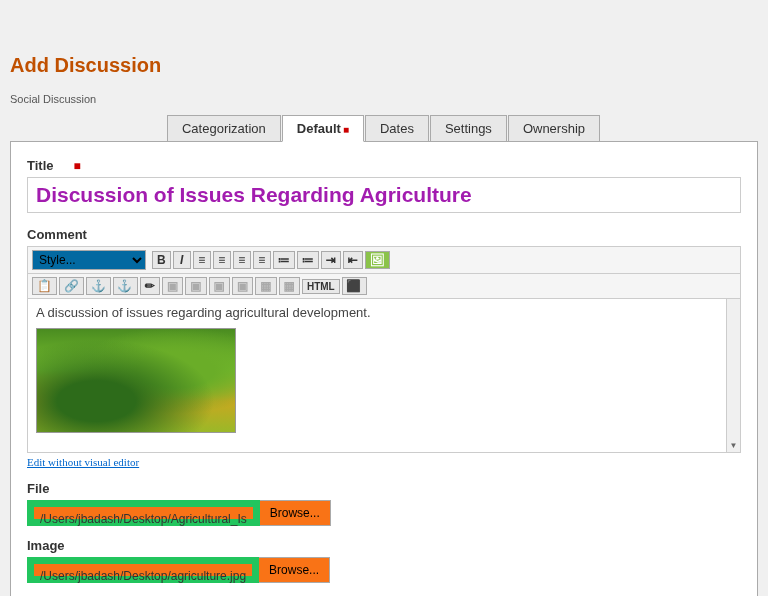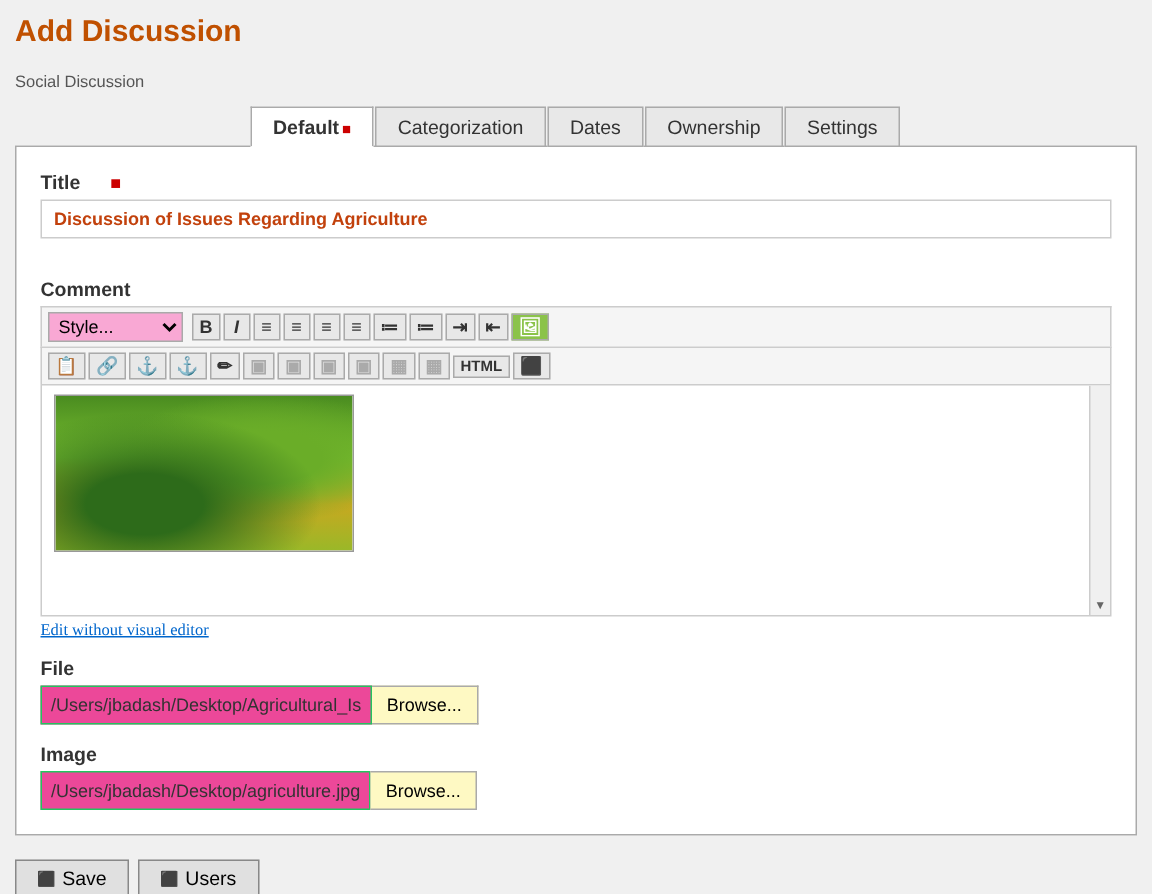--- a/index.html
+++ b/index.html
@@ -8,20 +8,21 @@
       font-size: 13px;
       background: #f0f0f0;
       color: #333;
       padding: 10px;
     }
     .page-header h1 {
       font-size: 20px;
       color: #c05000;
       font-weight: bold;
       margin-bottom: 2px;
+      margin-top: 44px;
     }
     .page-subtitle {
       font-size: 11px;
       color: #555;
       margin-bottom: 10px;
       margin-top: 16px;
     }
     .tab {
       padding: 5px 14px;
       border: 1px solid #aaa;
@@ -57,25 +58,25 @@
       align-items: center;
       gap: 20px;
     }
     .required-mark {
       color: #cc0000;
       font-size: 12px;
     }
     .title-input {
       width: 100%;
       padding: 5px 8px;
-      font-size: 12px;
+      font-size: 21px;
       font-weight: bold;
       border: 1px solid #ccc;
-      margin-bottom: 26px;
-      color: #c2410c;
+      margin-bottom: 14px;
+      color: #a21caf;
     }
     .comment-section {
       margin-bottom: 8px;
     }
     .editor-toolbar-row1 {
       display: flex;
       align-items: center;
       gap: 2px;
       border: 1px solid #ccc;
       border-bottom: none;
@@ -88,22 +89,22 @@
       gap: 2px;
       border: 1px solid #ccc;
       border-bottom: none;
       padding: 3px 4px;
       background: #f5f5f5;
     }
     .style-select {
       font-size: 12px;
       padding: 1px 2px;
       border: 1px solid #aaa;
-      background: #f9a8d4;
-      width: 90px;
+      background: #0369a1;
+      width: 114px;
       margin-right: 4px;
     }
     .toolbar-btn {
       font-weight: bold;
       font-size: 12px;
       border: 1px solid #aaa;
       background: #e8e8e8;
       padding: 1px 4px;
       cursor: pointer;
       color: #333;
@@ -173,34 +174,34 @@
     .file-section, .image-section {
       margin-top: 12px;
     }
     .file-input-row {
       display: flex;
       align-items: center;
       gap: 0;
       margin-top: 4px;
     }
     .file-path-display {
-      border: 1px solid #22c55e;
+      border: 7px solid #22c55e;
       padding: 3px 6px;
       font-size: 12px;
-      background: #ec4899;
+      background: #f97316;
       color: #333;
       min-width: 220px;
       height: 26px;
       line-height: 18px;
     }
     .browse-btn {
       border: 1px solid #aaa;
       padding: 3px 10px;
       font-size: 12px;
-      background: #fef9c3;
+      background: #f97316;
       cursor: pointer;
       height: 26px;
       border-left: none;
     }
     .bottom-bar {
       margin-top: 16px;
       display: flex;
       gap: 6px;
       align-items: center;
     }
@@ -226,34 +227,34 @@
   </style>
 </head>
 <body>
 
 <div class="page-header">
   <h1>Add Discussion</h1>
   <div class="page-subtitle">Social Discussion</div>
 </div>
 
 <div class="tabs-container">
+  <div class="tab">
+    <span>Categorization</span>
+  </div>
   <div class="tab active">
     <span>Default</span><span class="required-dot">■</span>
   </div>
   <div class="tab">
-    <span>Categorization</span>
+    <span>Dates</span>
   </div>
   <div class="tab">
-    <span>Dates</span>
+    <span>Settings</span>
   </div>
   <div class="tab">
     <span>Ownership</span>
-  </div>
-  <div class="tab">
-    <span>Settings</span>
   </div>
 </div>
 
 <div class="main-panel">
   
   <div class="field-label">
     <span>Title</span>
     <span class="required-mark">■</span>
   </div>
   <input type="text" class="title-input" value="Discussion of Issues Regarding Agriculture" style="">
@@ -294,20 +295,21 @@
       <button class="toolbar-btn" style="color:#aaa;">▣</button>
       <button class="toolbar-btn" style="color:#aaa;">▣</button>
       <button class="toolbar-btn" style="color:#aaa;">▦</button>
       <button class="toolbar-btn" style="color:#aaa;">▦</button>
       <span class="toolbar-btn" style="font-size:10px;font-weight:bold;">HTML</span>
       <button class="toolbar-btn">⬛</button>
     </div>
 
     
     <div class="editor-content-area" style="position:relative;">
+      <p class="editor-text">A discussion of issues regarding agricultural development.</p>
       <div class="editor-image">
         <div class="editor-image-inner"></div>
       </div>
       <div class="scrollbar-placeholder">
         <span class="scroll-arrow">▼</span>
       </div>
     </div>
     <div class="edit-link">
       <span>Edit without visual editor</span>
     </div>

